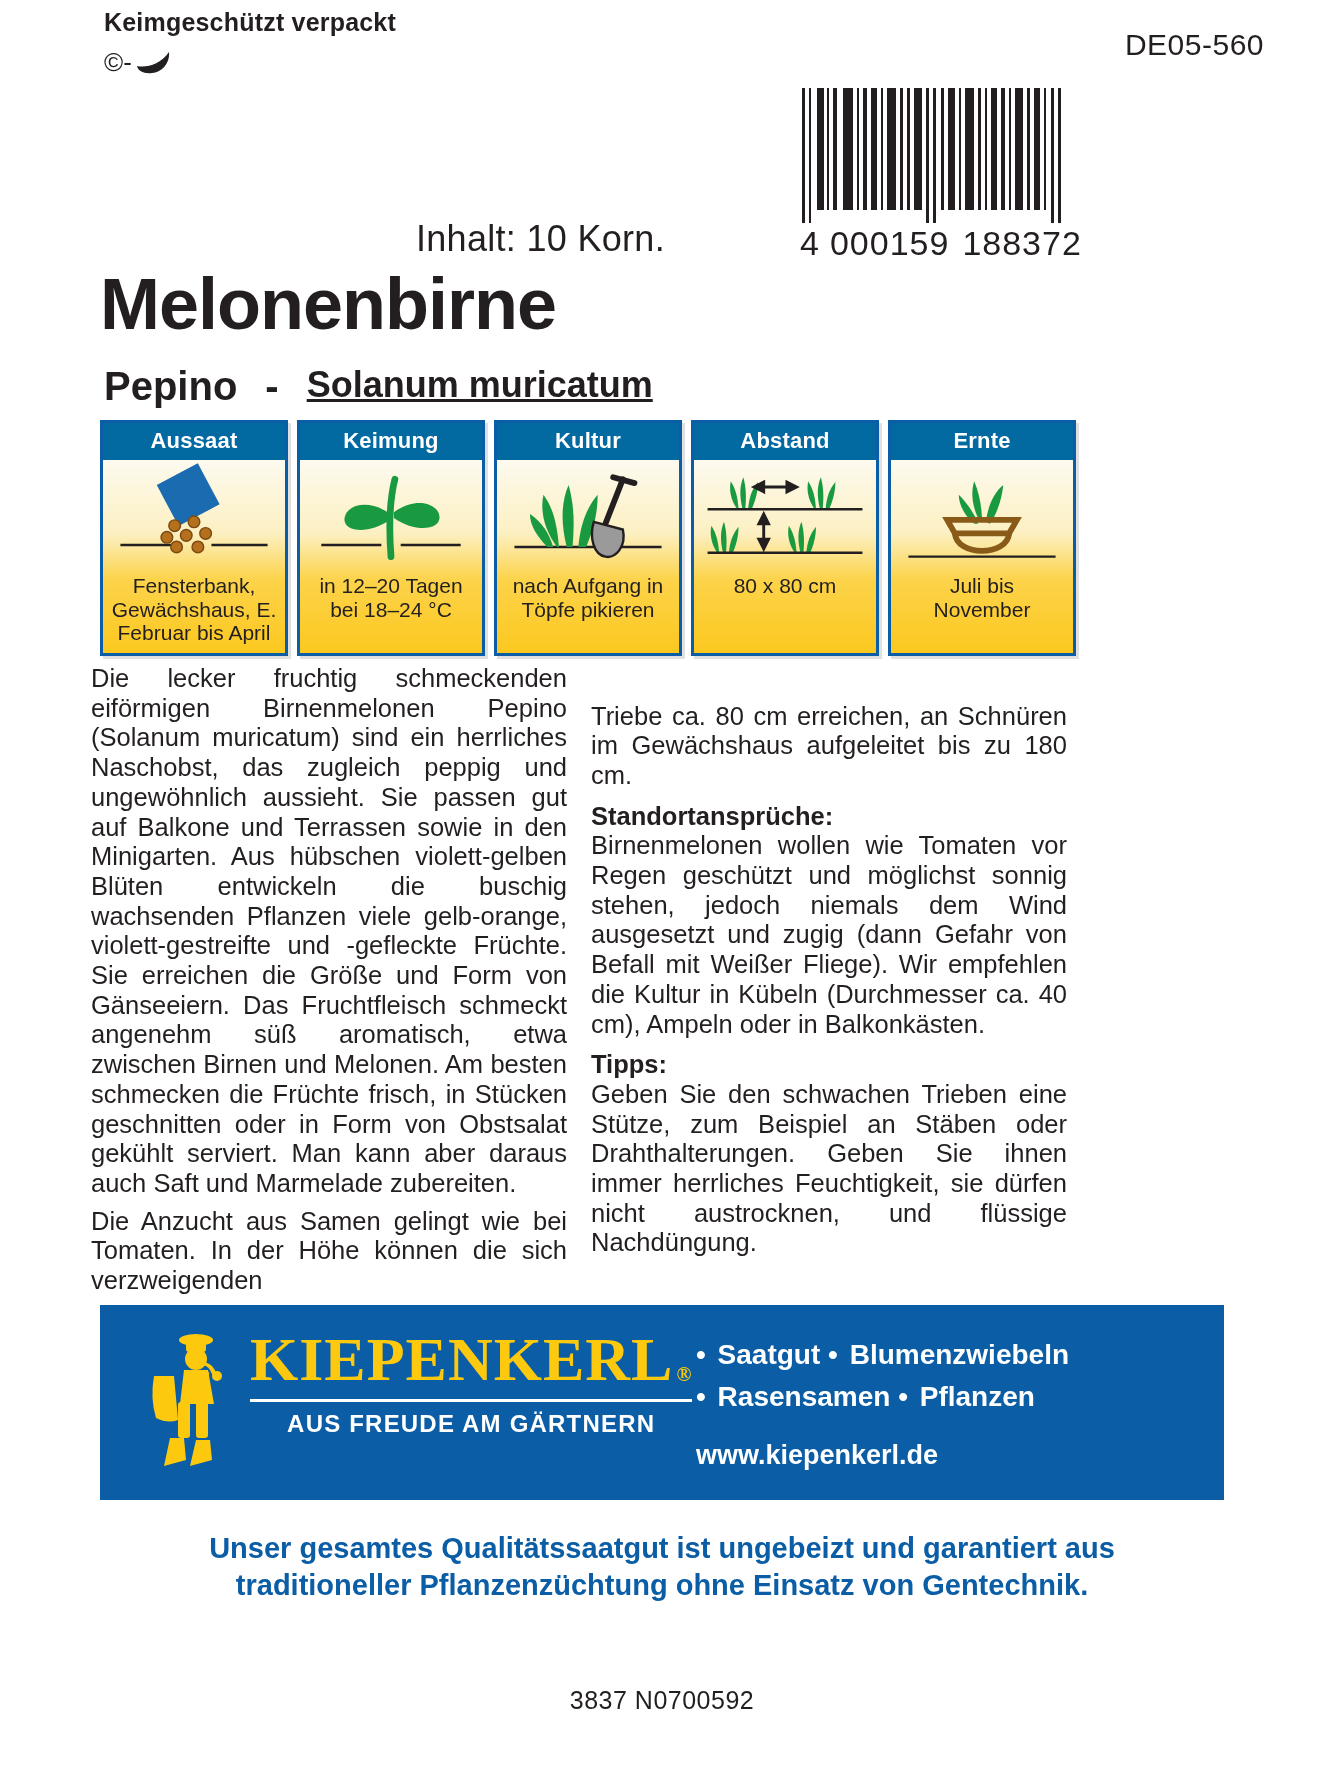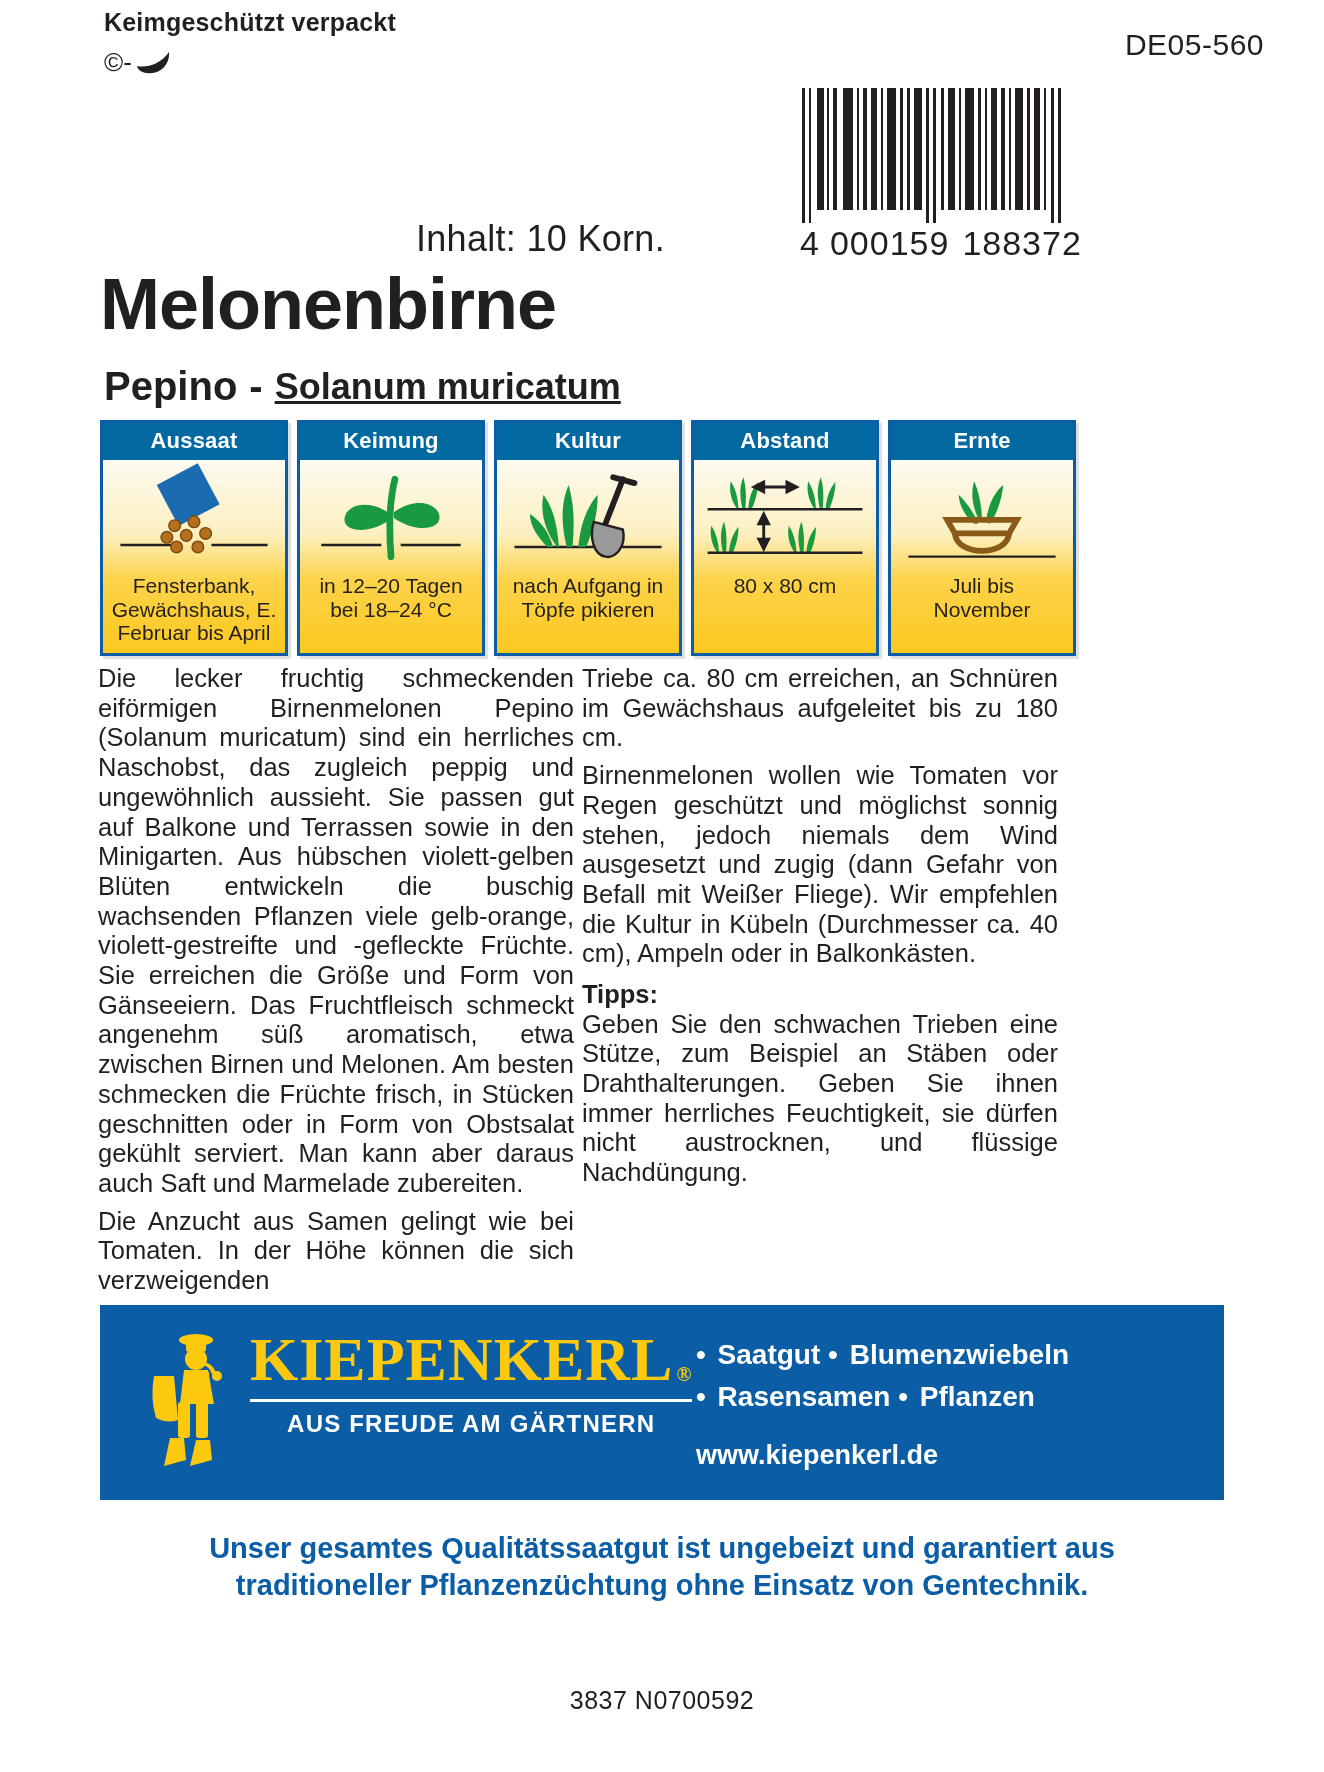--- a/index.html
+++ b/index.html
@@ -46,21 +46,21 @@
     font-size: 36px; color: #231f20; letter-spacing: .3px;
   }
   .title {
     position: absolute; left: 100px; top: 268px;
     font-size: 72px; font-weight: bold; letter-spacing: -1px;
     color: #231f20; line-height: 1;
   }
   .subtitle {
     position: absolute; left: 104px; top: 364px;
     font-size: 40px; font-weight: bold; color: #231f20;
-    display: flex; align-items: center; gap: 0px; white-space: nowrap;
+    display: flex; align-items: flex-start; gap: 16px; white-space: nowrap;
   }
   .subtitle .sub-b { font-size: 40px; font-weight: bold; }
   .subtitle .sub-sep { font-weight: bold; padding: 0 12px; }
   .subtitle .sub-sci { font-size: 36px; font-weight: bold; text-decoration: underline; }
 
   
   .iconrow {
     position: absolute; left: 100px; top: 420px;
     width: 1124px; display: flex; gap: 9px;
   }
@@ -83,22 +83,22 @@
   .icard-pic svg { display: block; width: 100%; height: 100%; }
   .icard-text {
     flex: 1; width: 100%; text-align: center; padding: 4px 4px 8px;
     font-size: 21px; line-height: 1.12; color: #231f20;
     font-family: "Liberation Sans", sans-serif;
   }
   .icard-text div { white-space: nowrap; }
 
   
   .copy {
-    position: absolute; left: 98px; top: 664px;
-    width: 1128px; display: flex; gap: 8px;
+    position: absolute; left: 91px; top: 664px;
+    width: 1128px; display: flex; gap: 24px; align-items: center;
   }
   .col { width: 476px; }
   .col p {
     font-size: 25.5px; line-height: 1.165; color: #231f20;
     text-align: justify; margin-bottom: 8px;
     -webkit-hyphens: manual; hyphens: manual;
   }
   .col p.last { margin-bottom: 0; }
   .col h4 {
     font-size: 25.5px; font-weight: bold; color: #231f20;
@@ -357,20 +357,21 @@
     </div>
   </div>
 
   <div class="copy">
     <div class="col">
       <p>Die lecker fruchtig schmeckenden eiförmigen Birnenmelonen Pepino (Solanum muricatum) sind ein herrliches Naschobst, das zugleich peppig und ungewöhnlich aussieht. Sie passen gut auf Balkone und Terrassen sowie in den Minigarten. Aus hübschen violett-gelben Blüten entwickeln die buschig wachsenden Pflanzen viele gelb-orange, violett-gestreifte und -gefleckte Früchte. Sie erreichen die Größe und Form von Gänseeiern. Das Fruchtfleisch schmeckt angenehm süß aromatisch, etwa zwischen Birnen und Melonen. Am besten schmecken die Früchte frisch, in Stücken geschnitten oder in Form von Obstsalat gekühlt serviert. Man kann aber daraus auch Saft und Marmelade zubereiten.</p>
       <p class="last">Die Anzucht aus Samen gelingt wie bei Tomaten. In der Höhe können die sich verzweigenden</p>
     </div>
     <div class="col">
       <p>Triebe ca. 80 cm erreichen, an Schnüren im Gewächshaus aufgeleitet bis zu 180 cm.</p>
+      <h4>Standortansprüche:</h4>
       <p>Birnenmelonen wollen wie Tomaten vor Regen geschützt und möglichst sonnig stehen, jedoch niemals dem Wind ausgesetzt und zugig (dann Gefahr von Befall mit Weißer Fliege). Wir empfehlen die Kultur in Kübeln (Durchmesser ca. 40 cm), Ampeln oder in Balkonkästen.</p>
       <h4>Tipps:</h4>
       <p class="last">Geben Sie den schwachen Trieben eine Stütze, zum Beispiel an Stäben oder Drahthalterungen. Geben Sie ihnen immer herrliches Feuchtigkeit, sie dürfen nicht austrocknen, und flüssige Nachdüngung.</p>
     </div>
   </div>
 
   <div class="brandbar">
     <div class="logo-zone">
       <svg class="kiepenmann" viewBox="0 0 96 150">
         <g fill="#fdc90e">

